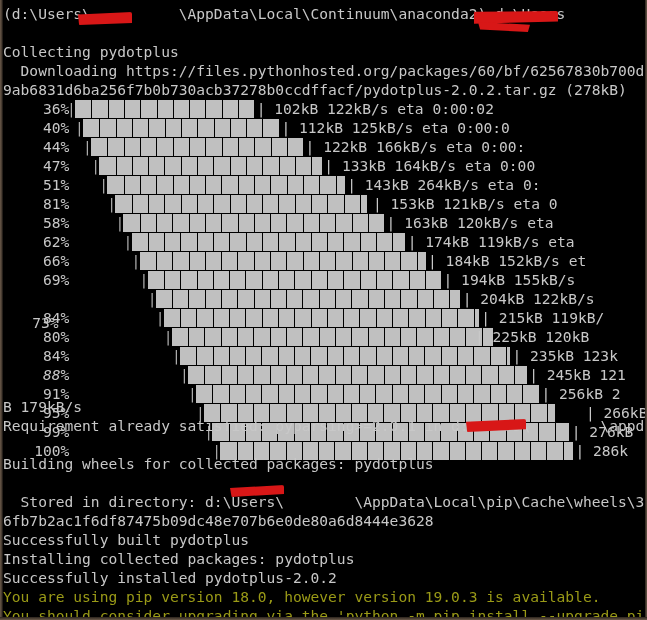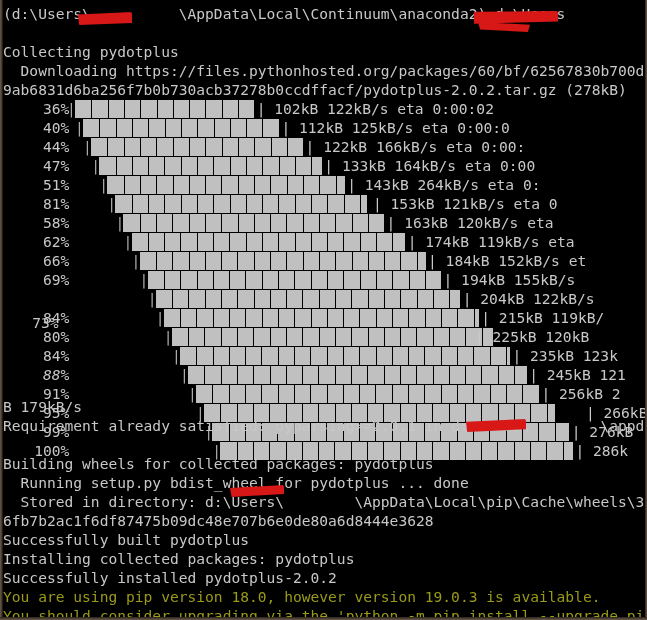--- a/index.html
+++ b/index.html
@@ -522,21 +522,20 @@
       <div class="rightinfo" style="left: 571.784px; top: 422px;">| 276kB</div>
       <div class="pct" style="left: 32.28px; top: 441px; width: 37.122px; text-align: right;">100%</div>
       <div class="pct" style="left: 212.241px; top: 441px; opacity: 0.85;">|</div>
       <div class="rightinfo" style="left: 575.391px; top: 441px;">| 286k</div>
     </div>
 
   <div class="line white" style="top:397px;">B 179kB/s</div>
 
   <div class="line white" style="top:416px;">Requirement already satisfied: pyparsing&gt;=2.0.1 in d:\users\        \appdata\local</div>
   <div class="line white" style="top:454px;">Building wheels for collected packages: pydotplus</div>
-  <div class="line white" style="top:473px;">  Running setup.py bdist_wheel for pydotplus ... done</div>
   <div class="line white" style="top:492px;">  Stored in directory: d:\Users\        \AppData\Local\pip\Cache\wheels\35\7b\ab\6</div>
   <div class="line white" style="top:511px;">6fb7b2ac1f6df87475b09dc48e707b6e0de80a6d8444e3628</div>
   <div class="line white" style="top:549px;">Installing collected packages: pydotplus</div>
   <div class="line white" style="top:530px;">Successfully built pydotplus</div>
   <div class="line white" style="top:568px;">Successfully installed pydotplus-2.0.2</div>
   <div class="line olive" style="top:587px;">You are using pip version 18.0, however version 19.0.3 is available.</div>
   <div class="line olive" style="top:606px;">You should consider upgrading via the 'python -m pip install --upgrade pip' comm</div>
 
   <div class="redact r1" style="left:78px; top:12px; width:54px; height:13px; clip-path: polygon(0% 20%, 100% 0%, 100% 85%, 2% 100%);"></div>
   <div class="redact r1" style="left:474px; top:11px; width:84px; height:15px; clip-path: polygon(0% 5%, 100% 0%, 100% 70%, 0% 85%);"></div>

